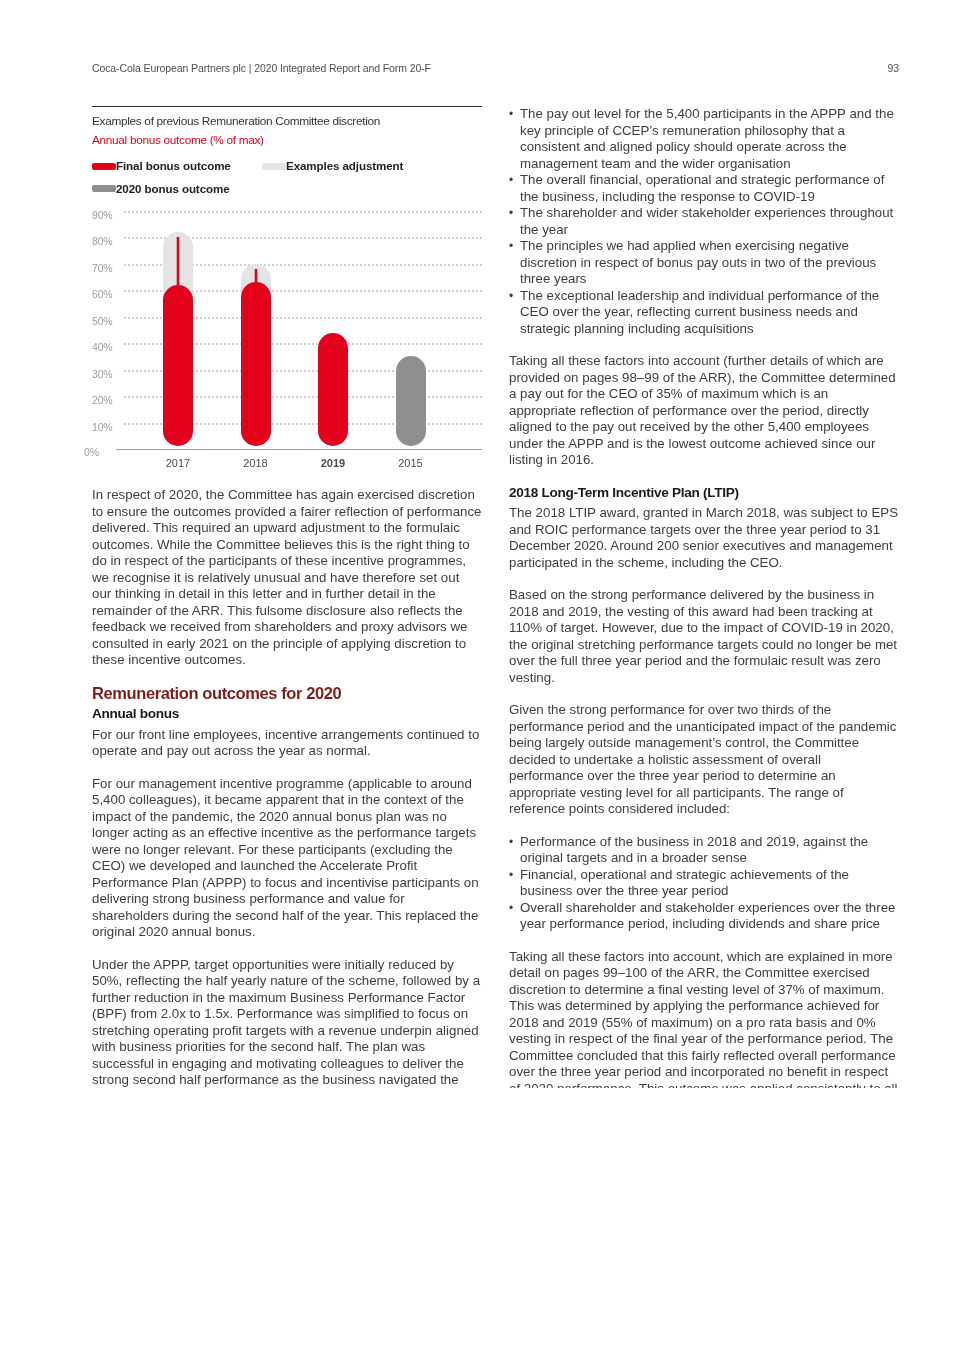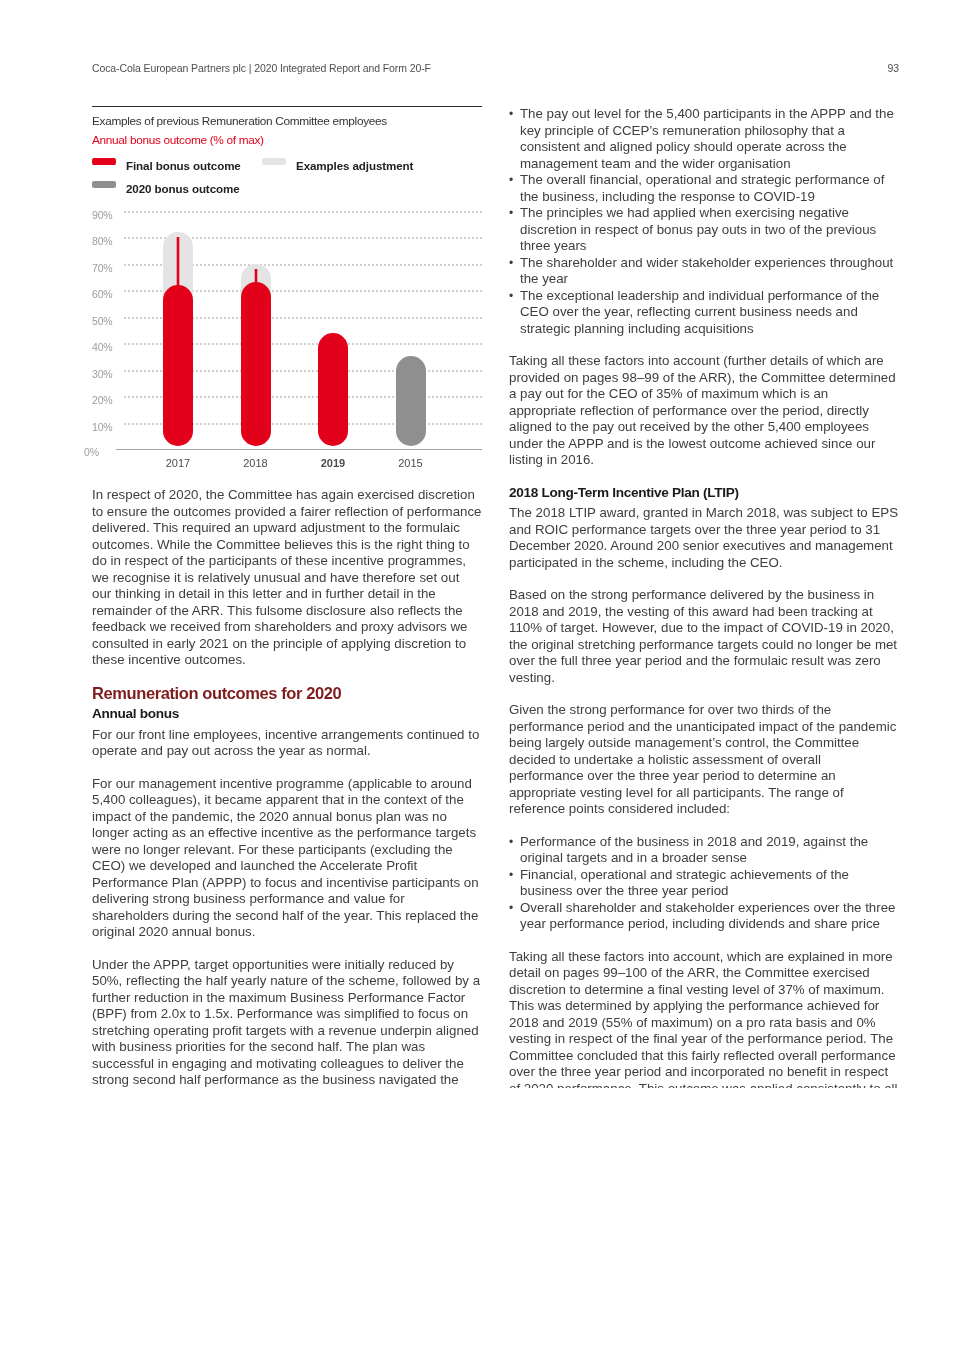--- a/index.html
+++ b/index.html
@@ -32,21 +32,21 @@
   .legend {
     display: grid;
     grid-template-columns: 170px auto;
     row-gap: 6px;
     font-size: 11.6px;
     font-weight: bold;
     color: #222;
     letter-spacing: -0.1px;
     margin-bottom: 14px;
   }
-  .legend-item { display: flex; align-items: flex-start; gap: 10px; }
+  .legend-item { display: flex; align-items: center; }
   .legend-swatch { width: 24px; height: 7px; border-radius: 2px; flex: 0 0 auto; }
   .chart-area { position: relative; padding-left: 32px; margin-bottom: 38px; }
   .plot { position: relative; height: 238px; }
   .gridline { position: absolute; left: 0; right: 0; border-top: 2px dotted #cfcfcf; height: 0; }
   .baseline { position: absolute; left: -8px; right: 0; border-top: 1px solid #a2a2a2; height: 0; }
   .ytick { position: absolute; left: -32px; top: -6px; width: 28px; font-size: 10.5px; color: #9d9d9d; letter-spacing: -0.2px; }
   .pill { position: absolute; border-radius: 15px; }
   .xtick { position: absolute; top: 244px; width: 60px; text-align: center; font-size: 11px; color: #4c4c4c; }
 
   
@@ -67,21 +67,21 @@
     <span>Coca-Cola European Partners plc | 2020 Integrated Report and Form 20-F</span>
     <span>93</span>
   </div>
 
   <div class="columns">
 
     <div class="col">
 
       <section>
         <div class="chart-rule"></div>
-        <div class="chart-title">Examples of previous Remuneration Committee employees</div>
+        <div class="chart-title">Examples of previous Remuneration Committee discretion</div>
         <div class="chart-subtitle" style="color: rgb(226, 0, 26);">Annual bonus outcome (% of max)</div>
 
         <div class="legend">
           <div class="legend-item">
             <span class="legend-swatch" style="background: rgb(226, 0, 26);"></span>
             <span>Final bonus outcome</span>
           </div>
           <div class="legend-item">
             <span class="legend-swatch" style="background: rgb(228, 228, 228);"></span>
             <span>Examples adjustment</span>
@@ -155,22 +155,22 @@
       <p>For our management incentive programme (applicable to around 5,400 colleagues), it became apparent that in the context of the impact of the pandemic, the 2020 annual bonus plan was no longer acting as an effective incentive as the performance targets were no longer relevant. For these participants (excluding the CEO) we developed and launched the Accelerate Profit Performance Plan (APPP) to focus and incentivise participants on delivering strong business performance and value for shareholders during the second half of the year. This replaced the original 2020 annual bonus.</p>
       <p>Under the APPP, target opportunities were initially reduced by 50%, reflecting the half yearly nature of the scheme, followed by a further reduction in the maximum Business Performance Factor (BPF) from 2.0x to 1.5x. Performance was simplified to focus on stretching operating profit targets with a revenue underpin aligned with business priorities for the second half. The plan was successful in engaging and motivating colleagues to deliver the strong second half performance as the business navigated the fallout from the pandemic.</p>
       <p>In respect of the CEO, the Committee gave careful consideration to the extent to which any discretionary bonus payment should be made taking into account a wide range of factors which included:</p>
     </div>
 
     <div class="col">
 
       <ul class="bullets">
         <li>The pay out level for the 5,400 participants in the APPP and the key principle of CCEP’s remuneration philosophy that a consistent and aligned policy should operate across the management team and the wider organisation</li>
         <li>The overall financial, operational and strategic performance of the business, including the response to COVID-19</li>
+        <li>The shareholder and wider stakeholder experiences throughout the year</li>
         <li>The principles we had applied when exercising negative discretion in respect of bonus pay outs in two of the previous three years</li>
-        <li>The shareholder and wider stakeholder experiences throughout the year</li>
         <li>The exceptional leadership and individual performance of the CEO over the year, reflecting current business needs and strategic planning including acquisitions</li>
       </ul>
 
       <p>Taking all these factors into account (further details of which are provided on pages 98–99 of the ARR), the Committee determined a pay out for the CEO of 35% of maximum which is an appropriate reflection of performance over the period, directly aligned to the pay out received by the other 5,400 employees under the APPP and is the lowest outcome achieved since our listing in 2016.</p>
 
       <h3 class="sub-heading">2018 Long-Term Incentive Plan (LTIP)</h3>
 
       <p>The 2018 LTIP award, granted in March 2018, was subject to EPS and ROIC performance targets over the three year period to 31 December 2020. Around 200 senior executives and management participated in the scheme, including the CEO.</p>
       <p>Based on the strong performance delivered by the business in 2018 and 2019, the vesting of this award had been tracking at 110% of target. However, due to the impact of COVID-19 in 2020, the original stretching performance targets could no longer be met over the full three year period and the formulaic result was zero vesting.</p>
       <p>Given the strong performance for over two thirds of the performance period and the unanticipated impact of the pandemic being largely outside management’s control, the Committee decided to undertake a holistic assessment of overall performance over the three year period to determine an appropriate vesting level for all participants. The range of reference points considered included:</p>

